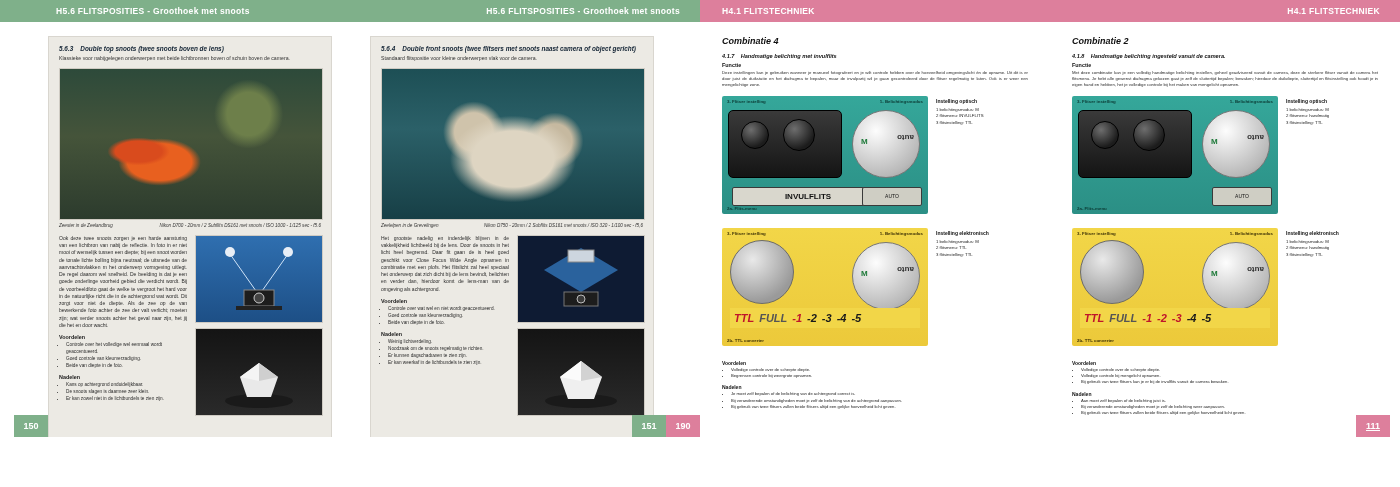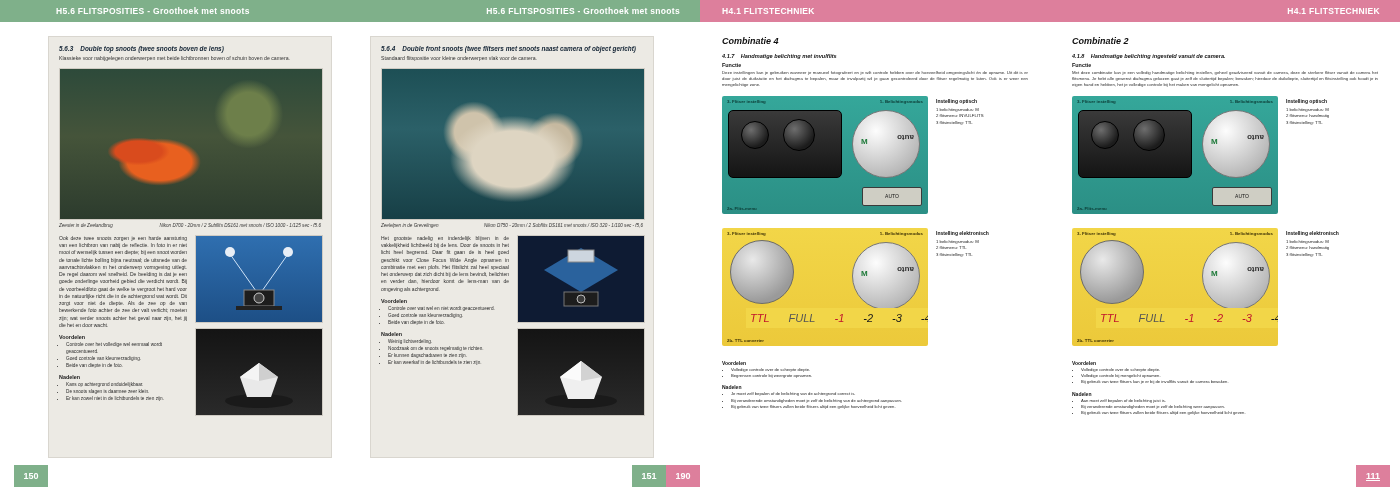--- a/index.html
+++ b/index.html
@@ -10,21 +10,21 @@
     overflow:hidden;
   }
   .spread{
     position:relative;
     width:1400px;height:487px;
     display:flex;
   }
   
   .page{
     position:relative;
-    height:487px;
+    height:437px;
     box-sizing:border-box;
     overflow:hidden;
     padding-left:24px;
   }
   .page.left-green{width:350px;background:#ffffff;}
   .page.right-green{width:350px;background:#ffffff;}
   .page.left-pink{width:350px;background:#ffffff;}
   .page.right-pink{width:350px;background:#ffffff;}
 
   .edge{
@@ -162,23 +162,23 @@
     font-family:"Liberation Sans", sans-serif;font-size:8px;font-weight:bold;color:#111;
   }
   .lcd.wide{width:150px;}
   .lcdstrip{
     position:absolute;right:6px;bottom:8px;width:58px;height:17px;
     background:#cfcec4;border:1px solid #3a3a3a;border-radius:2px;
     display:flex;align-items:center;justify-content:space-around;
     font-size:5px;color:#111;
   }
   .ttlbar{
-    position:absolute;left:24px;bottom:18px;width:186px;height:20px;
-    background:#f2d648;display:flex;align-items:center;gap:19px;padding-left:4px;
-    font-size:11px;font-weight:normal;color:#c0152b;font-style:italic;
+    position:absolute;left:8px;bottom:18px;width:186px;height:20px;
+    background:#f2d648;display:flex;align-items:center;gap:5px;padding-left:4px;
+    font-size:11px;font-weight:bold;color:#c0152b;font-style:italic;
   }
   .ttlbar .grey{color:#555;}
   .ttlbar .red{color:#c0152b;}
   .ttlbar .blk{color:#1a1a1a;}
   .bulletsec{margin-top:2px;}
   .bulletsec h6{font-size:5px;font-weight:bold;margin:0 0 1px 0;color:#111;}
   .bulletsec ul{margin:0 0 5px 0;padding-left:9px;}
   .bulletsec li{font-size:4.2px;line-height:1.5;color:#222;}
 </style>
 </head>
@@ -336,20 +336,21 @@
             <span class="lbl-tr">1- Belichtingsmodus</span>
             <span class="lbl-bl">2a- Flits-menu</span>
             <div class="flashbody">
               <div class="knob" style="left:12px;top:10px;width:26px;height:26px;"></div>
               <div class="knob" style="left:54px;top:8px;width:30px;height:30px;"></div>
             </div>
             <div class="dial">
               <span class="m">M</span>
               <span class="auto">auto</span>
             </div>
+            <div class="lcd wide">INVULFLITS</div>
             <div class="lcdstrip">
               <span>AUTO</span>
             </div>
           </div>
           <div class="figside">
             <h5>Instelling optisch</h5>
             <p>1 belichtingsmodus: M</p>
             <p>2 flitsmenu: INVULFLITS</p>
             <p>3 flitsinstelling: TTL</p>
           </div>

